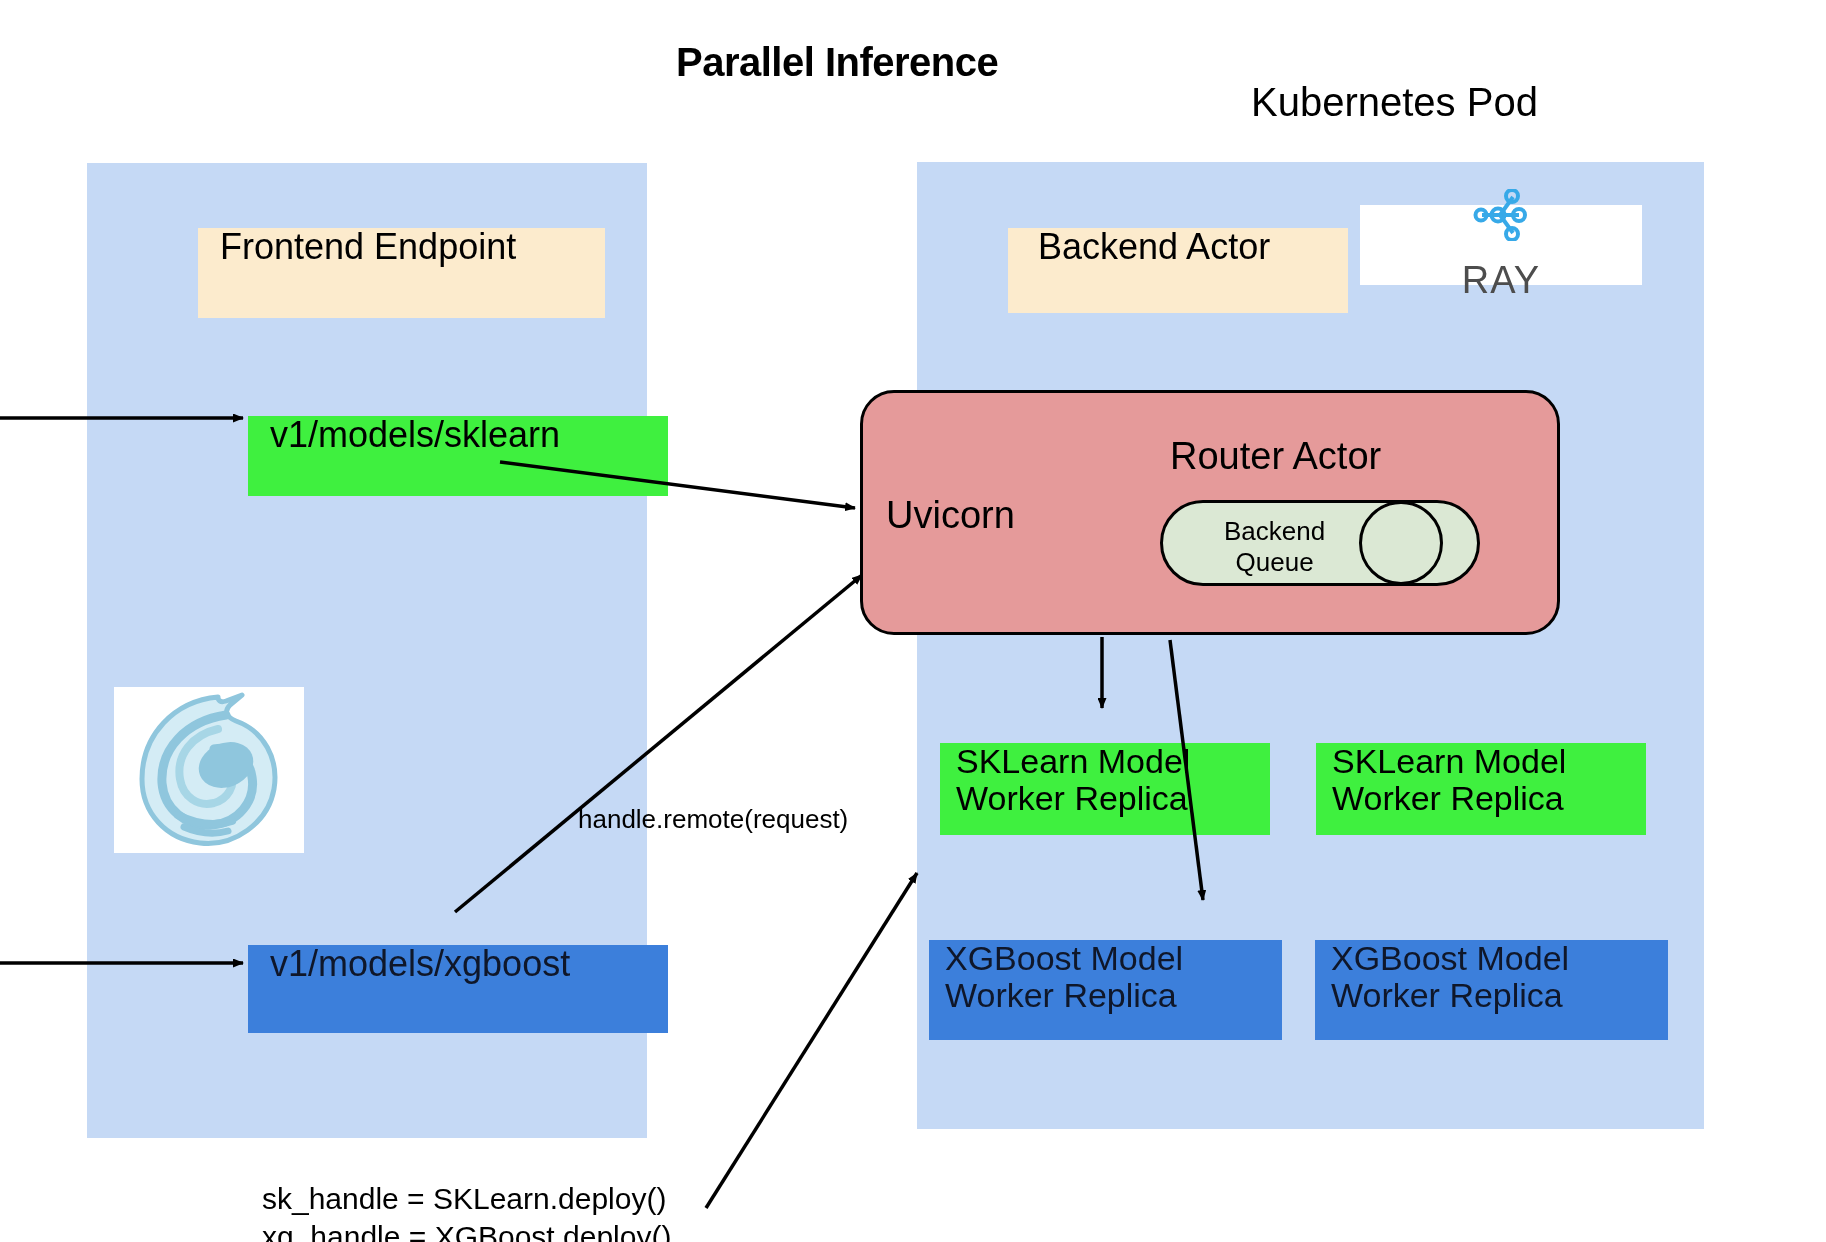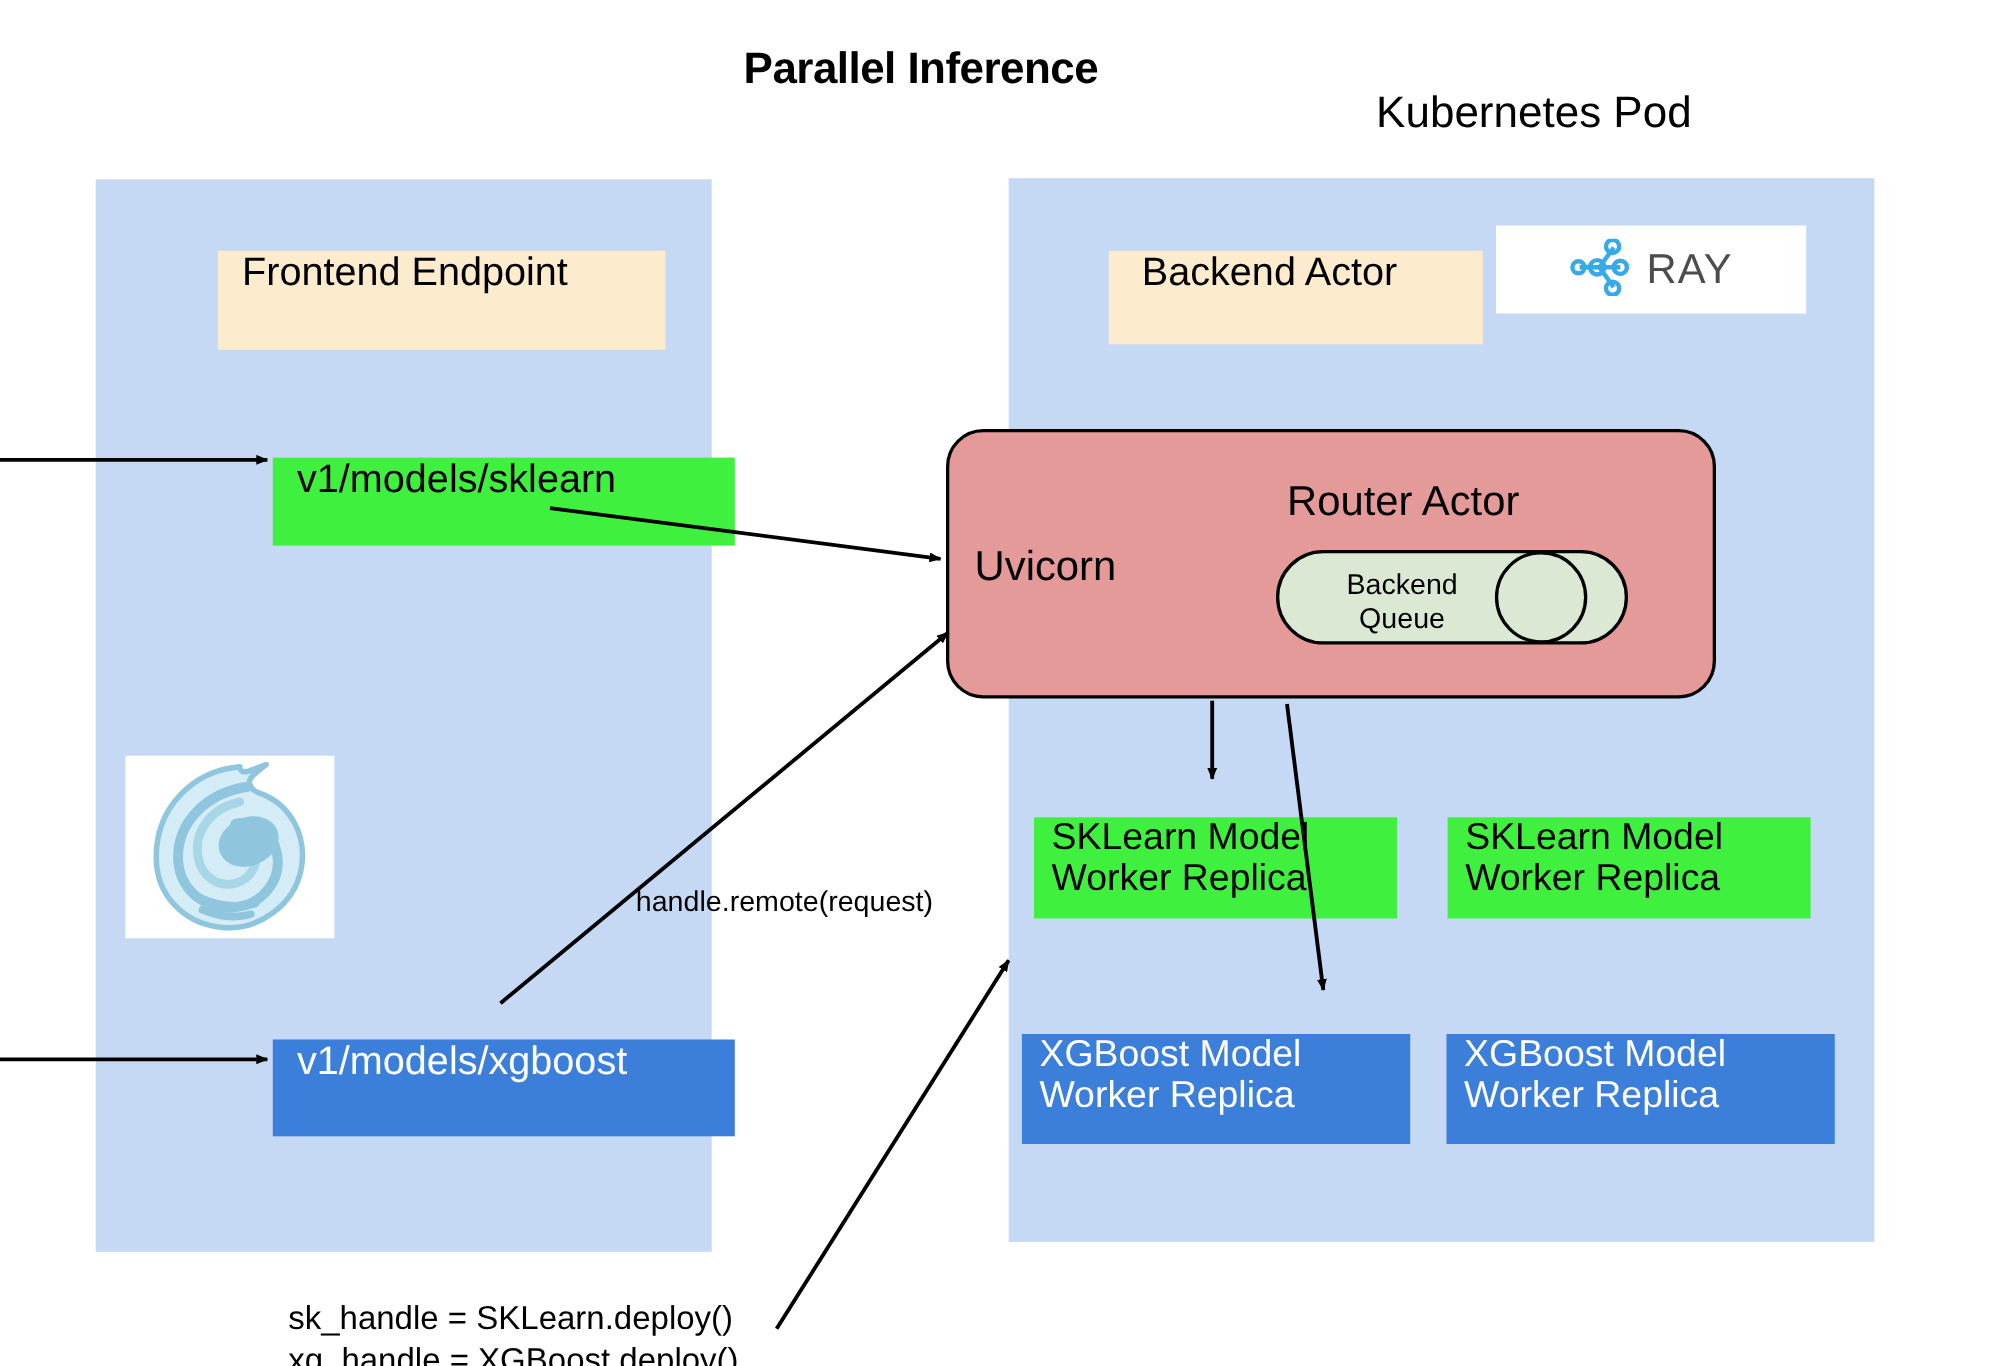--- a/index.html
+++ b/index.html
@@ -50,21 +50,21 @@
     margin-top: 25px;
   }
   .box-label {
     width: 100%;
     white-space: pre-line;
     line-height: 1.08;
   }
 
   .box-cream { background: #fcebcd; }
   .box-green { background: #3ff03f; }
-  .box-blue  { background: #3c7fdb; color: #ffffff; }
+  .box-blue  { background: #3c7fdb; color: #0f172a; }
 
   
   #frontend-endpoint {
     left: 198px; top: 203px; width: 407px; height: 90px;
     font-size: 36px;
     padding-left: 22px;
   }
   
   #endpoint-sklearn {
     left: 248px; top: 391px; width: 420px; height: 80px;
@@ -85,20 +85,21 @@
     padding-left: 30px;
   }
   
   #ray-logo-chip {
     left: 1360px; top: 205px; width: 282px; height: 80px;
     background: #ffffff;
     display: flex;
     align-items: center;
     justify-content: center;
     gap: 14px;
+    flex-direction: column;
   }
   #ray-logo-chip .ray-word {
     font-size: 38px;
     color: #4d4d4d;
     letter-spacing: 1px;
   }
 
   
   #router-actor {
     left: 860px; top: 390px; width: 700px; height: 245px;

